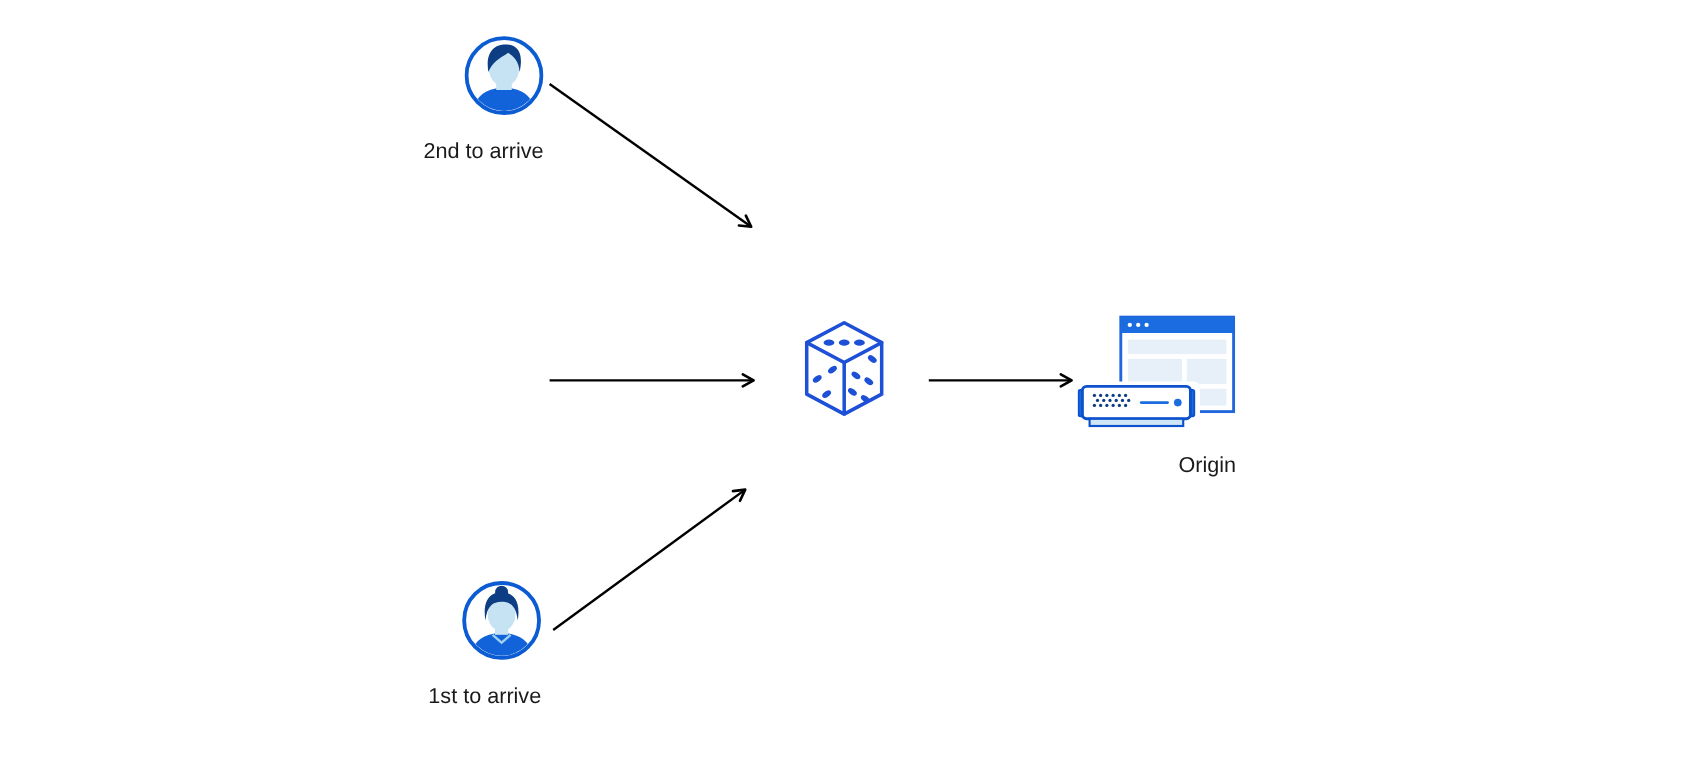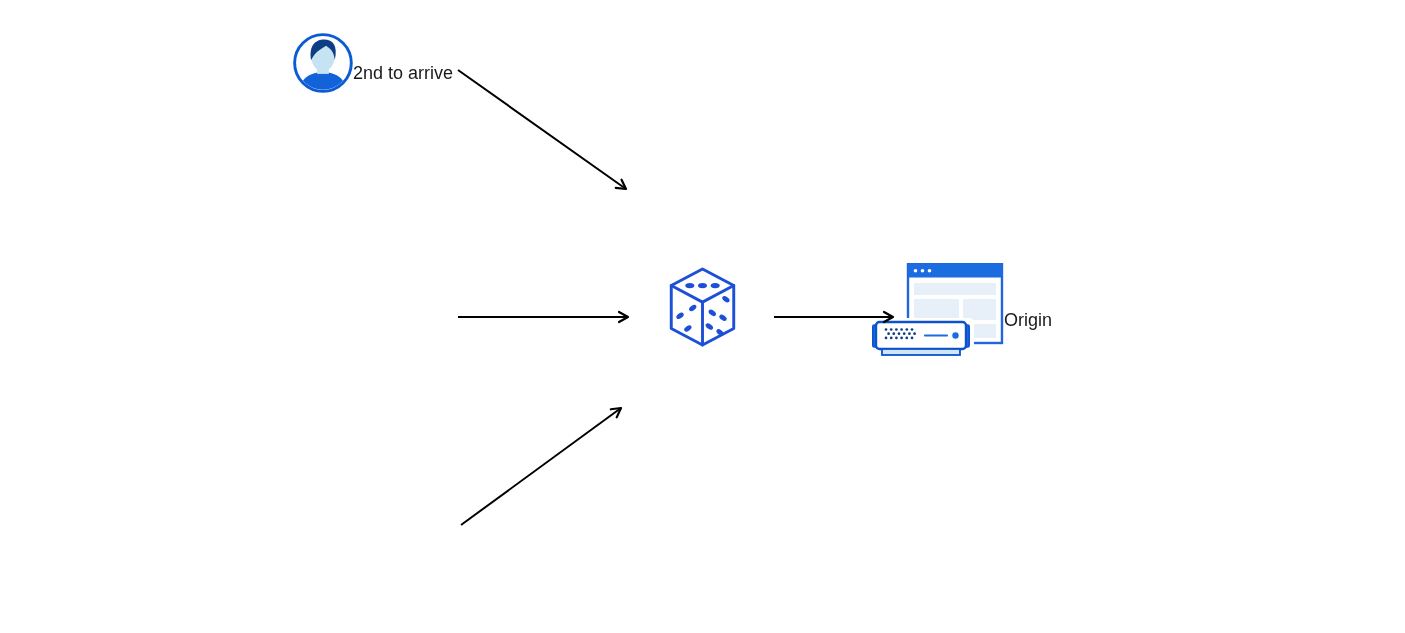--- a/index.html
+++ b/index.html
@@ -1,20 +1,20 @@
 <!DOCTYPE html>
 <html style="--page-background: #ffffff; --avatar-ring: #0b5bd3; --avatar-hair: #0d3d82; --avatar-skin: #c6e3f3; --avatar-shirt: #1263da; --dice-blue: #1d4fd7; --window-blue: #1a6ce0; --window-border: #2166dd; --panel-blue: #e7f0f8; --server-border: #0d52cc; --server-base: #cfe6f6; --arrow-black: #000000; --label-text: #1a1a1a;"><head>
 <meta charset="utf-8">
 <style>
   html,body{margin:0;padding:0;background:#fff;}
   #canvas{
     position:relative;width:1405px;height:633px;background:var(--page-background,#fff);
     font-family:"Liberation Sans","DejaVu Sans",sans-serif;overflow:hidden;
   }
-  .node{position:absolute;display:flex;flex-direction:row;align-items:center;}
+  .node{position:absolute;display:flex;flex-direction:column;align-items:flex-end;}
   .node-label{font-size:18px;line-height:1.1;color:var(--label-text,#1a1a1a);white-space:nowrap;}
   .client-label{margin-top:21px;}
   .origin-label{margin-top:13px;}
   
   .ring{fill:#fff;stroke:var(--avatar-ring,#0b5bd3);stroke-width:3.2;}
   .skin{fill:var(--avatar-skin,#c6e3f3);}
   .hair{fill:var(--avatar-hair,#0d3d82);}
   .shirt{fill:var(--avatar-shirt,#1263da);}
   .collar{fill:none;stroke:#9fd0ee;stroke-width:2;}
   
@@ -54,20 +54,39 @@
         <path class="shirt" d="M6 66 C8.5 50 17 45.5 27 43.5 L39 43.5 C49 45.5 57.5 50 60 66 Z"></path>
         <rect class="skin" x="26.5" y="31" width="13" height="14"></rect>
         <ellipse class="skin" cx="33" cy="27.5" rx="12.5" ry="14.5"></ellipse>
         <path class="hair" d="M20 30 C17 12.5 26 7 34 7 C44.5 7 49.5 14 46 30 C45.2 20 41 17.5 36.5 14 C29 19 23.5 21.5 20 30 Z"></path>
       </g>
     </svg>
     <div class="node-label client-label">2nd to arrive</div>
   </div>
 
 
+  <div class="node" style="left:291px;top:484px;width:160px;">
+    <svg width="66" height="66" viewBox="0 0 66 66">
+      <defs>
+          <clipPath id="av3c">
+            <circle cx="33" cy="33" r="29.4"></circle>
+          </clipPath>
+        </defs>
+      <circle class="ring" cx="33" cy="33" r="31.2"></circle>
+      <g clip-path="url(#av3c)">
+        <circle class="hair" cx="33" cy="9.5" r="5.4"></circle>
+        <path class="shirt" d="M6 66 C8.5 50.5 17 46 27 44 L39 44 C49 46 57.5 50.5 60 66 Z"></path>
+        <path class="collar" d="M25.5 45 L33 51.5 L40.5 45"></path>
+        <rect class="skin" x="27.5" y="31" width="11" height="14"></rect>
+        <ellipse class="skin" cx="33" cy="28" rx="11.5" ry="14"></ellipse>
+        <path class="hair" d="M19.5 33 C16.5 13.5 26 9.5 33 9.5 C40 9.5 49.5 13.5 46.5 33 C45 21 40.5 17.5 33 17.5 C25.5 17.5 21 21 19.5 33 Z"></path>
+      </g>
+    </svg>
+    <div class="node-label client-label">1st to arrive</div>
+  </div>
 
   <div class="node" style="left:667px;top:266px;width:72px;">
     <svg width="71" height="82" viewBox="0 0 72 84">
       <path class="dice-face" d="M36 3 L68 20 L68 64 L36 81 L4 64 L4 20 Z"></path>
       <path class="dice-edge" d="M4 20 L36 37 L68 20"></path>
       <path class="dice-edge" d="M36 37 L36 81"></path>
 
       <ellipse class="pip" cx="23" cy="20" rx="4.6" ry="2.7"></ellipse>
       <ellipse class="pip" cx="36" cy="20" rx="4.6" ry="2.7"></ellipse>
       <ellipse class="pip" cx="49" cy="20" rx="4.6" ry="2.7"></ellipse>
@@ -77,21 +96,21 @@
       <ellipse class="pip" cx="21" cy="64" rx="4.2" ry="2.5" transform="rotate(-35 21 64)"></ellipse>
 
       <ellipse class="pip" cx="60" cy="34" rx="4.2" ry="2.5" transform="rotate(35 60 34)"></ellipse>
       <ellipse class="pip" cx="46" cy="48" rx="4.2" ry="2.5" transform="rotate(35 46 48)"></ellipse>
       <ellipse class="pip" cx="57" cy="53" rx="4.2" ry="2.5" transform="rotate(35 57 53)"></ellipse>
       <ellipse class="pip" cx="43" cy="62" rx="4.2" ry="2.5" transform="rotate(35 43 62)"></ellipse>
       <ellipse class="pip" cx="54" cy="68" rx="4.2" ry="2.5" transform="rotate(35 54 68)"></ellipse>
     </svg>
   </div>
 
-  <div class="node" style="left:872px;top:263px;width:180px;">
+  <div class="node" style="left:850px;top:263px;width:180px;">
     <svg width="132" height="102" viewBox="0 0 132 102">
 
       <rect class="win-frame" x="36" y="1" width="94" height="79"></rect>
       <rect class="win-bar" x="36" y="1" width="94" height="13.5"></rect>
       <circle class="win-dot" cx="43.5" cy="7.8" r="1.8"></circle>
       <circle class="win-dot" cx="50.5" cy="7.8" r="1.8"></circle>
       <circle class="win-dot" cx="57.5" cy="7.8" r="1.8"></circle>
       <rect class="panel" x="42" y="20" width="82" height="12"></rect>
       <rect class="panel" x="42" y="36" width="45" height="21"></rect>
       <rect class="panel" x="91" y="36" width="33" height="21"></rect>

